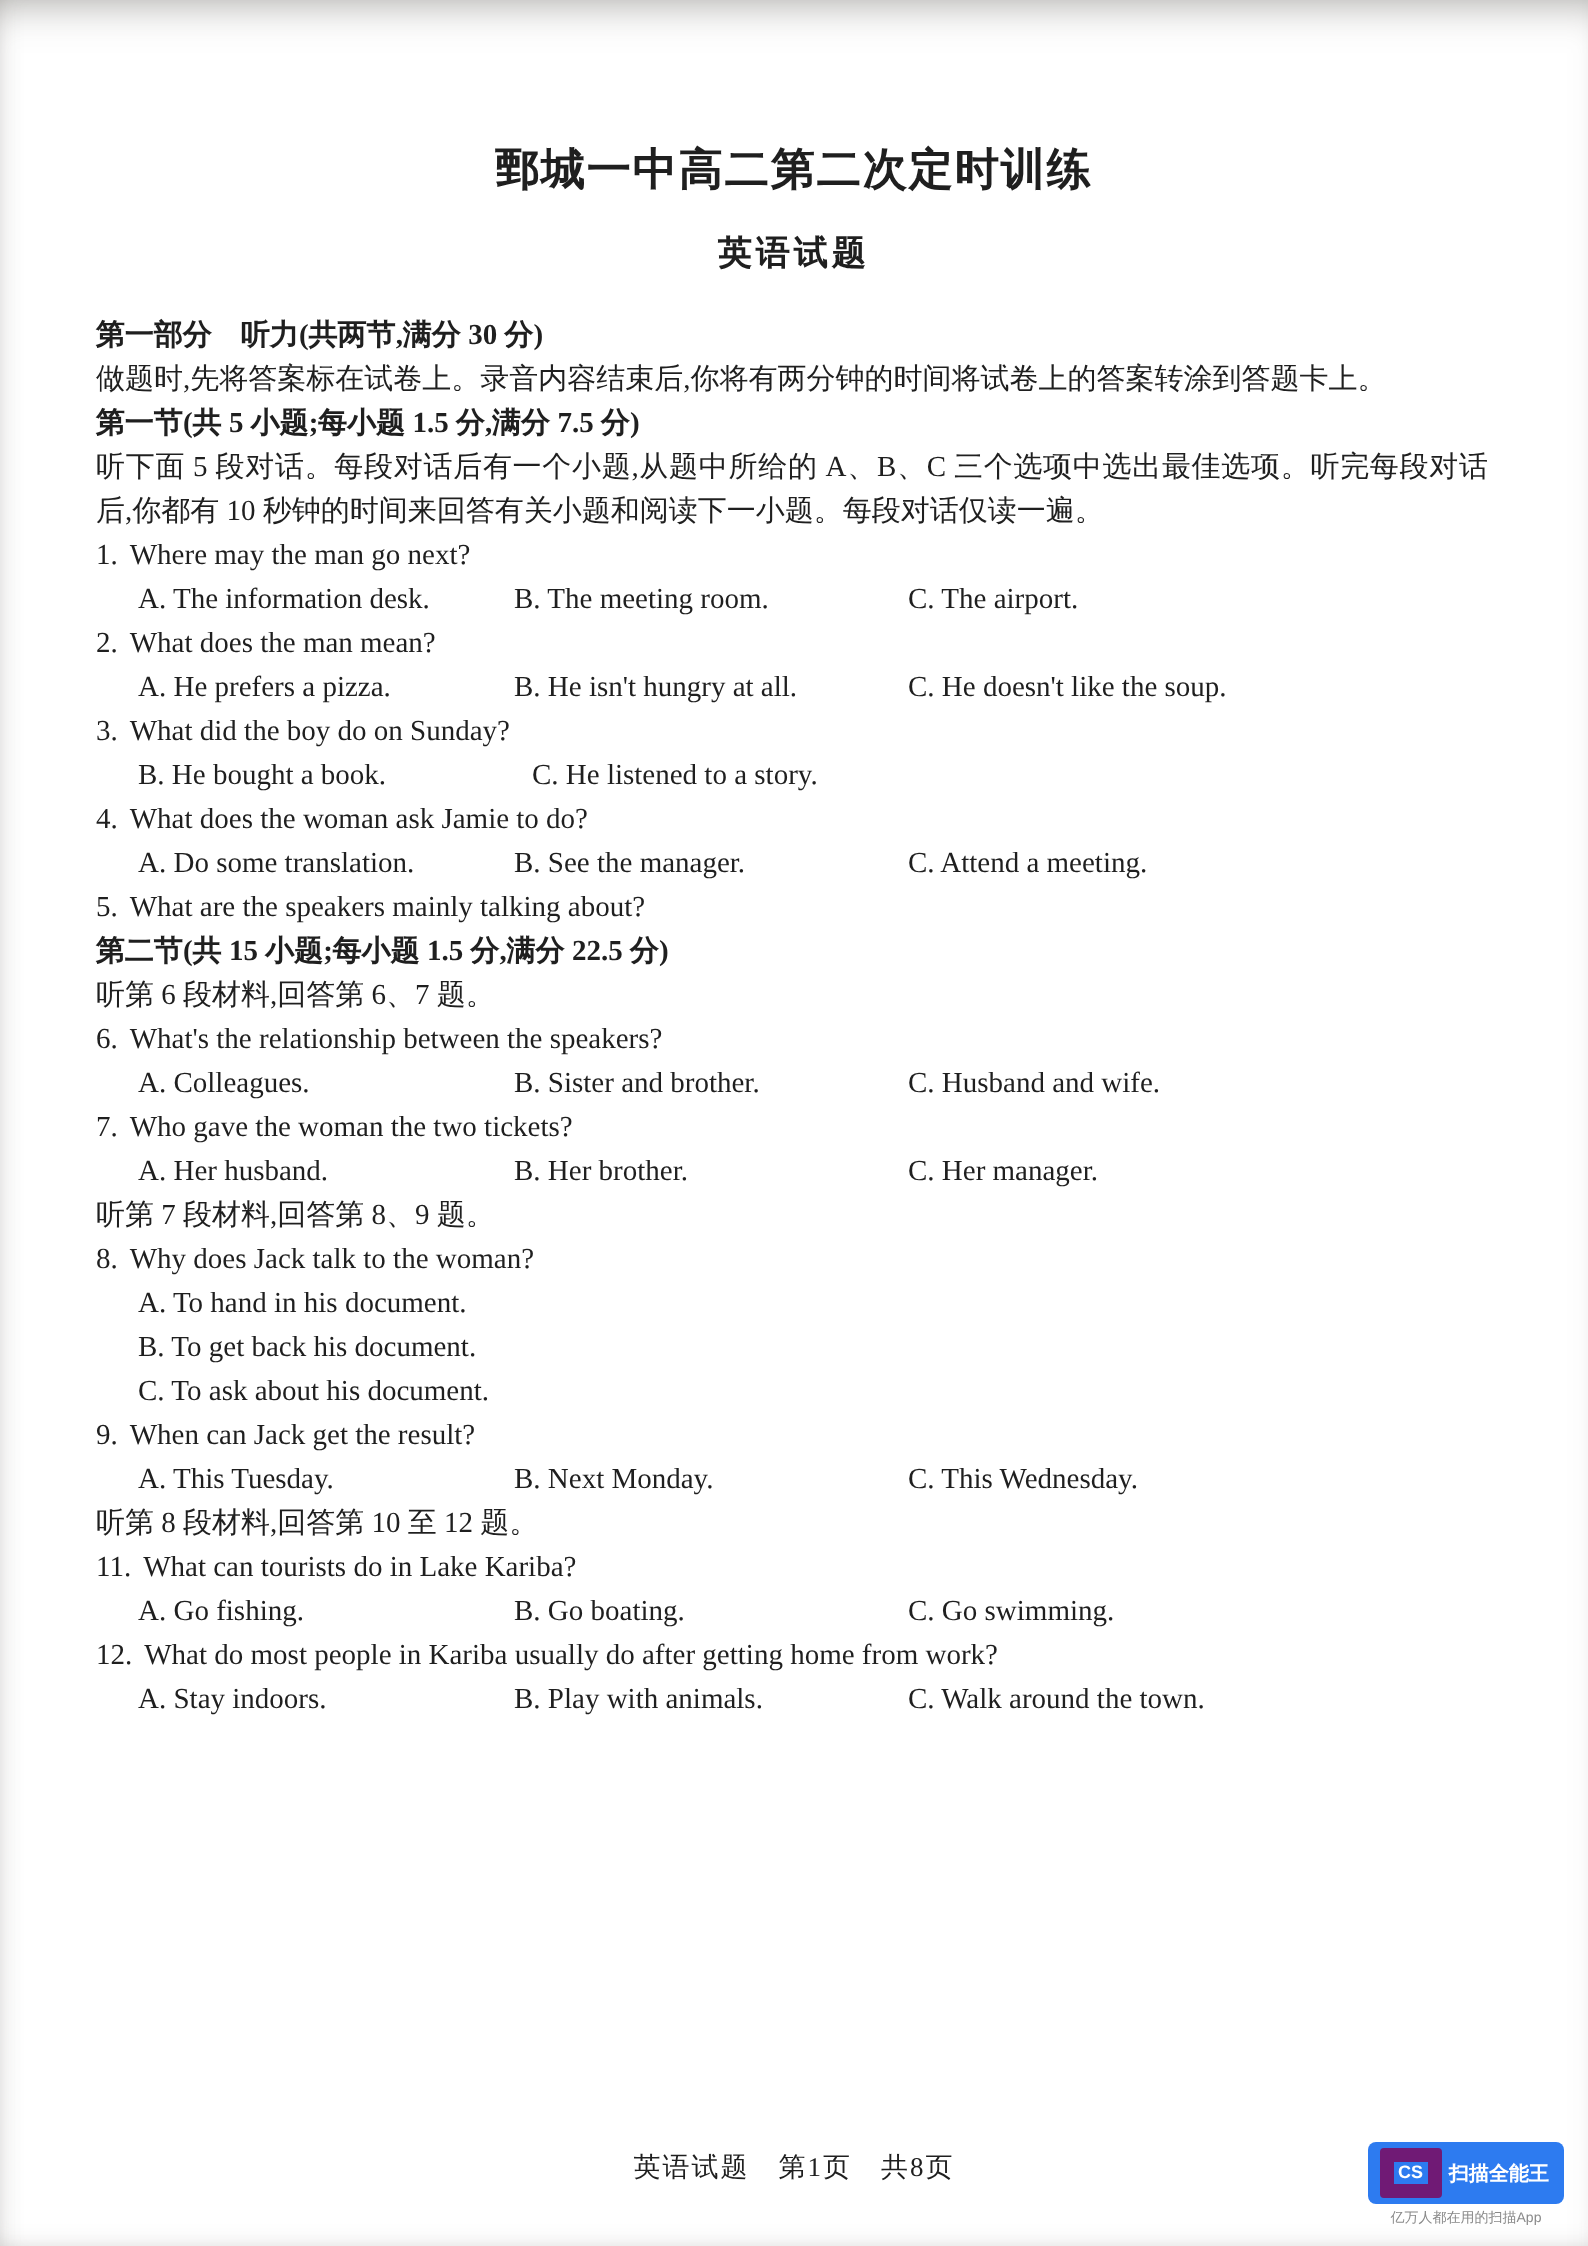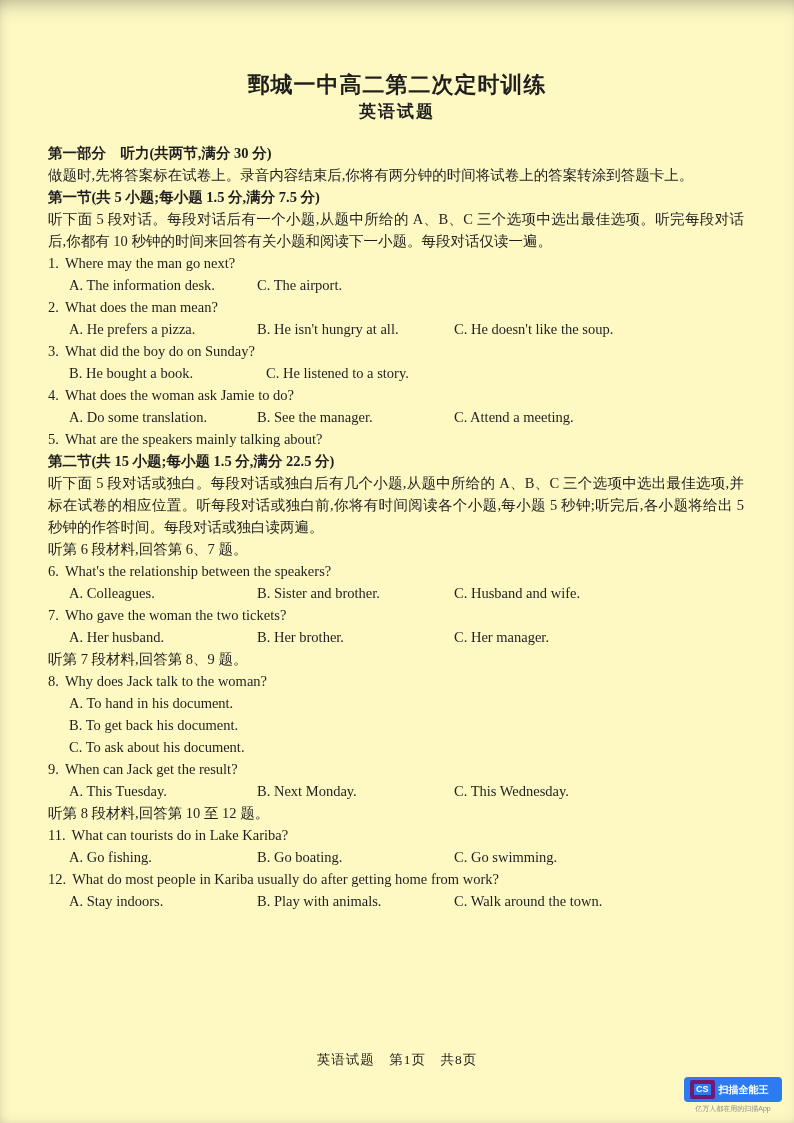--- a/index.html
+++ b/index.html
@@ -6,66 +6,66 @@
   body {
     width: 794px; height: 1123px;
     background: #e7e5e1;
     position: relative;
     font-family: "Liberation Serif", "DejaVu Serif", serif;
     color: #1f1f1f;
     overflow: hidden;
   }
   .sheet {
     position: absolute; inset: 0;
-    background: #fef9c3;
+    background: #ffffff;
     box-shadow: inset 0 16px 20px -14px rgba(96,93,88,.5),
                 inset 0 -8px 12px -10px rgba(96,93,88,.28),
                 inset 10px 0 14px -12px rgba(96,93,88,.22);
   }
   .title {
     margin-top: 70px; text-align: center;
     font-size: 22px; font-weight: bold; letter-spacing: 1px;
   }
   .subtitle {
-    text-align: center;
+    margin-top: 15px; text-align: center;
     font-size: 17px; font-weight: bold; letter-spacing: 2px;
   }
   .content {
     margin: 19px 50px 0 48px;
     font-size: 14.5px; line-height: 22px;
   }
   .bold { font-weight: bold; }
   .para { text-align: justify; }
   .question { }
   .q-stem { display: flex; }
   .q-num { margin-right: 6px; white-space: nowrap; }
   .q-options { display: flex; padding-left: 21px; }
   .opt-a { width: 188px; }
   .opt-b { width: 197px; }
   .opt-c { flex: 1; }
   .q-options.stacked { display: block; }
   .q-options.stacked .opt-a,
   .q-options.stacked .opt-b,
   .q-options.stacked .opt-c { display: block; width: auto; }
   .footer {
-    position: absolute; left: 0; right: 0; bottom: 54px;
+    position: absolute; left: 0; right: 0; bottom: 30px;
     text-align: center; font-size: 13.5px; letter-spacing: 1px;
   }
   .cs-badge {
     position: absolute; right: 12px; bottom: 9px; width: 98px;
     font-family: "Liberation Sans", "DejaVu Sans", sans-serif;
   }
   .cs-top {
     display: flex; align-items: center; gap: 4px;
     background: #2d7bf0; border-radius: 4px;
     padding: 3px 6px; color: #ffffff;
   }
   .cs-logo {
     font-size: 9px; font-weight: bold;
-    border: 4px solid #701a75; border-radius: 2px;
+    border: 7px solid #701a75; border-radius: 2px;
     padding: 0 2px; line-height: 11px;
   }
   .cs-name { font-size: 10px; font-weight: bold; white-space: nowrap; }
   .cs-tag {
     font-size: 7px; color: #8a8a8a; text-align: center;
     margin-top: 2px; white-space: nowrap;
   }
 </style>
 </head>
 <body>
@@ -82,20 +82,21 @@
     <div class="para bold">第一节(共 5 小题;每小题 1.5 分,满分 7.5 分)</div>
     <div class="para">听下面 5 段对话。每段对话后有一个小题,从题中所给的 A、B、C 三个选项中选出最佳选项。听完每段对话后,你都有 10 秒钟的时间来回答有关小题和阅读下一小题。每段对话仅读一遍。</div>
 
     <div class="question">
       <div class="q-stem">
         <span class="q-num">1.</span>
         <span>Where may the man go next?</span>
       </div>
       <div class="q-options">
         <span class="opt-a">A. The information desk.</span>
+        <span class="opt-b">B. The meeting room.</span>
         <span class="opt-c">C. The airport.</span>
       </div>
     </div>
 
     <div class="question">
       <div class="q-stem">
         <span class="q-num">2.</span>
         <span>What does the man mean?</span>
       </div>
       <div class="q-options">
@@ -129,21 +130,20 @@
     </div>
 
     <div class="question">
       <div class="q-stem">
         <span class="q-num">5.</span>
         <span>What are the speakers mainly talking about?</span>
       </div>
     </div>
 
     <div class="para bold">第二节(共 15 小题;每小题 1.5 分,满分 22.5 分)</div>
-    <div class="para">听下面 5 段对话或独白。每段对话或独白后有几个小题,从题中所给的 A、B、C 三个选项中选出最佳选项,并标在试卷的相应位置。听每段对话或独白前,你将有时间阅读各个小题,每小题 5 秒钟;听完后,各小题将给出 5 秒钟的作答时间。每段对话或独白读两遍。</div>
 
     <div class="para">听第 6 段材料,回答第 6、7 题。</div>
 
     <div class="question">
       <div class="q-stem">
         <span class="q-num">6.</span>
         <span>What's the relationship between the speakers?</span>
       </div>
       <div class="q-options">
         <span class="opt-a">A. Colleagues.</span>

